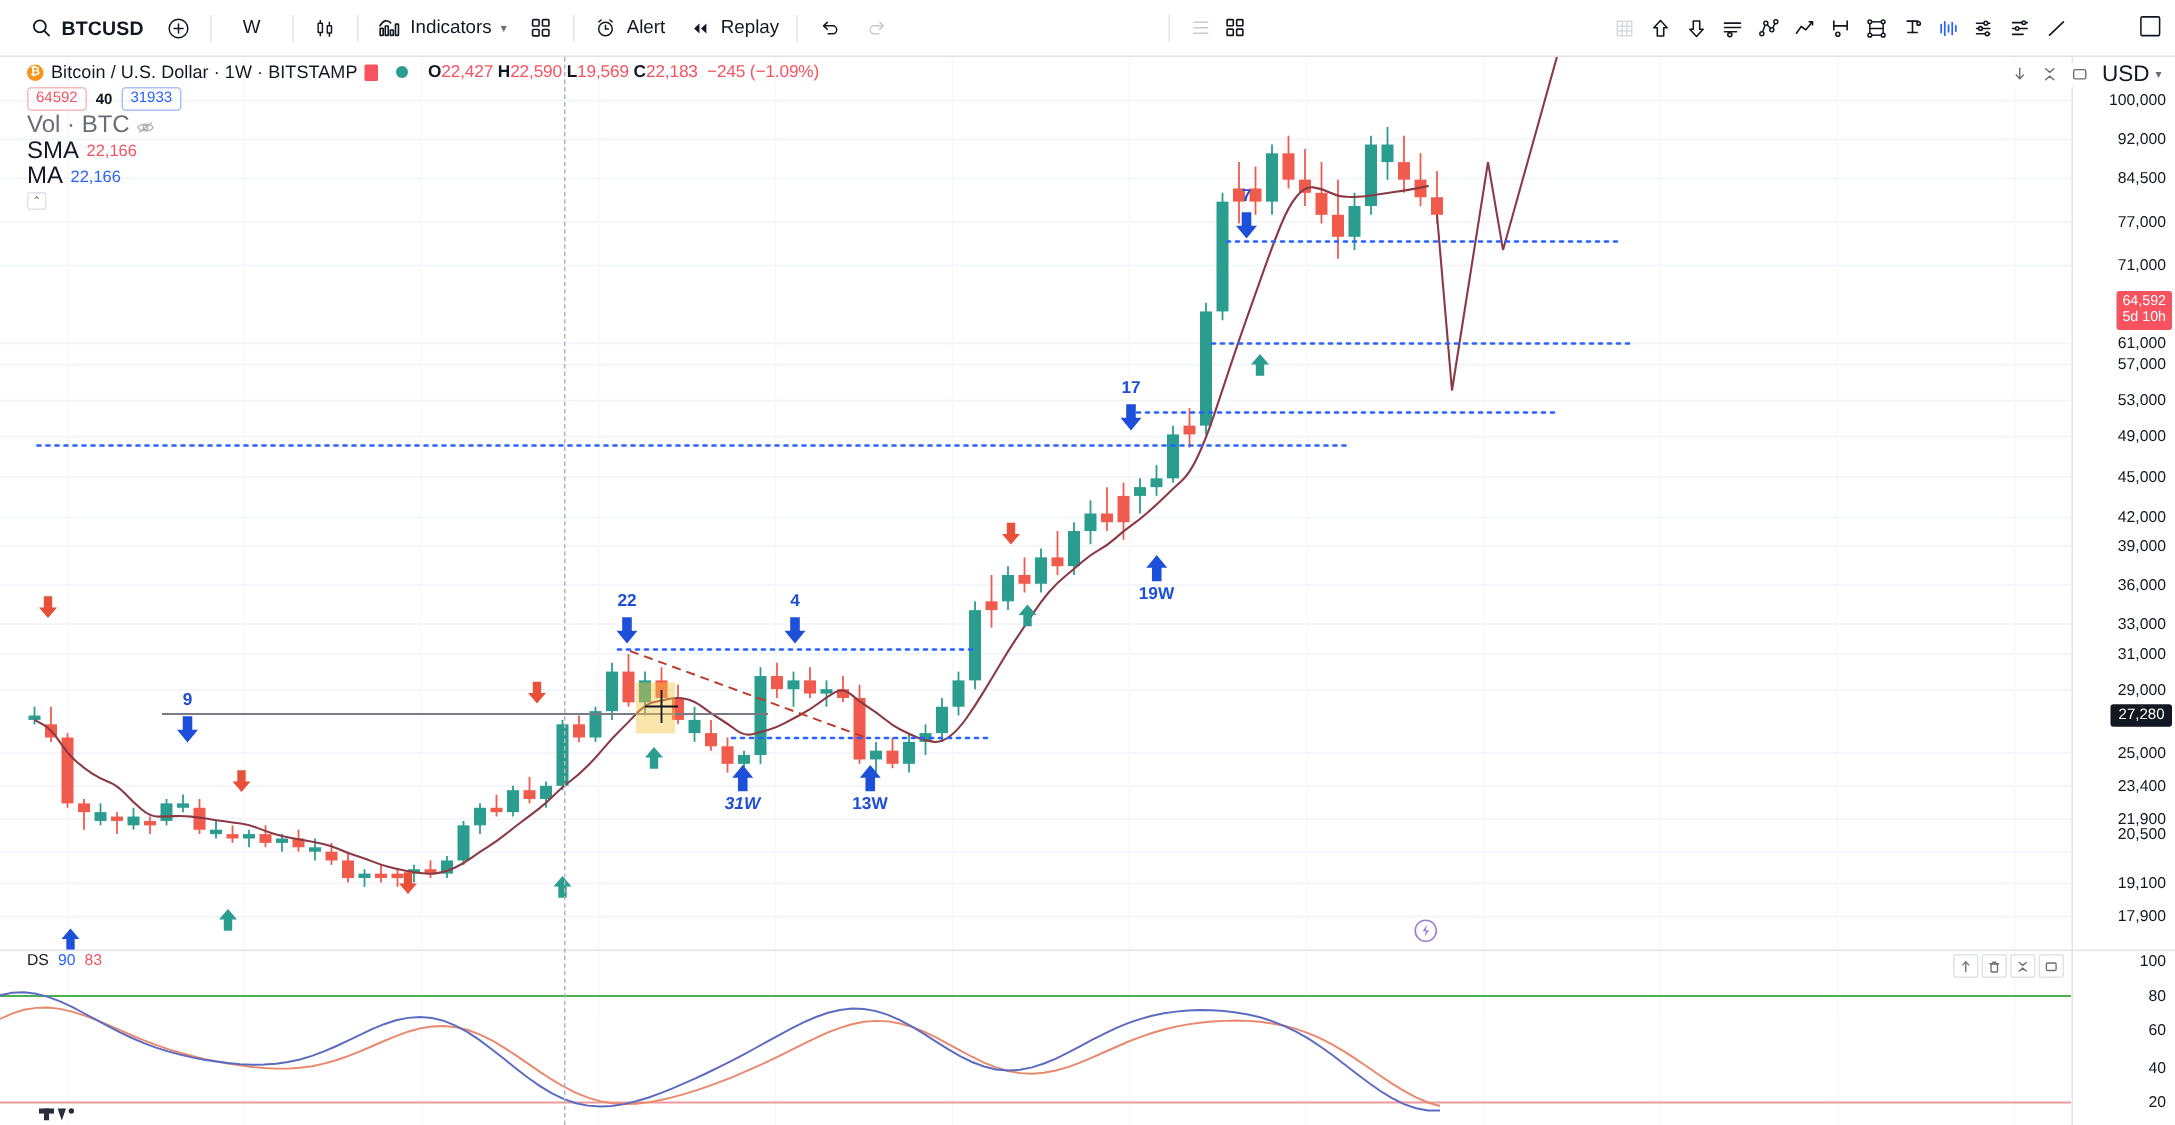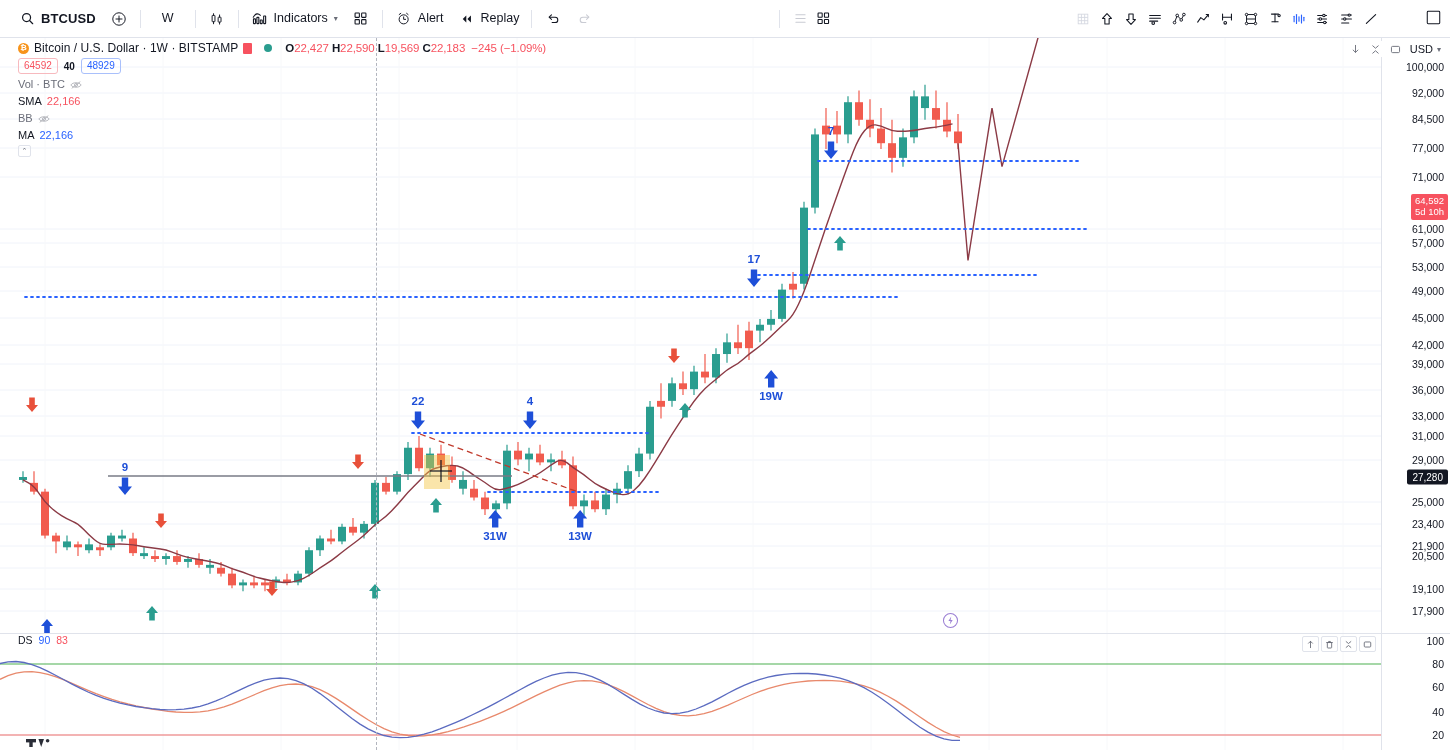--- a/index.html
+++ b/index.html
@@ -55,21 +55,21 @@
   .ohlc { margin-left:8px; font-size:11.5px; letter-spacing:-.1px; }
   .ohlc b { font-weight:700; color:#131722; }
   .ohlc .v { color:#f7525f; font-weight:400; }
   .ohlc .chg { color:#f7525f; margin-left:3px; }
   .pill-row { display:flex; align-items:center; gap:6px; margin-top:3px; height:14px; }
   .pill { font-size:10px; padding:1px 5px; border-radius:3px; line-height:1.2; }
   .pill-red { color:#f7525f; border:1px solid #f7b9be; }
   .pill-blue { color:#2962ff; border:1px solid #a9c0fb; }
   .pill-plain { color:#131722; font-size:10px; font-weight:600; }
   .ind-row { display:flex; align-items:center; gap:5px; margin-top:4px; height:13px; }
-  .ind-name { font-size:11px; color:#6a6d78; }
+  .ind-name { font-size:16px; color:#6a6d78; }
   .ind-name.dark { color:#131722; }
   .ind-val { font-size:11px; }
   .ind-val.red { color:#f7525f; }
   .ind-val.blue { color:#2962ff; }
   .eye { width:12px; height:10px; opacity:.55; }
   .collapse-btn {
     margin-top:4px; width:13px; height:12px; border:1px solid #e0e3eb; border-radius:2px;
     display:flex; align-items:center; justify-content:center; font-size:7px; color:#6a6d78; cursor:pointer;
   }
 
@@ -785,21 +785,21 @@
         <svg class="arrow" width="16" height="20" viewBox="0 0 16 20">
           <path d="M8 19 L15 10.5 H11.2 V1.5 H4.8 V10.5 H1 Z" fill="#1e4fd8"></path>
         </svg>
       </div>
       <div class="marker" style="left: 831px; top: 126px;">
         <div class="mk-num">7</div>
         <svg class="arrow" width="16" height="20" viewBox="0 0 16 20">
           <path d="M8 19 L15 10.5 H11.2 V1.5 H4.8 V10.5 H1 Z" fill="#1e4fd8"></path>
         </svg>
       </div>
-      <div class="marker" style="left: 495px; top: 509px;">
+      <div class="marker" style="left: 495px; top: 509px; font-style: italic;">
         <svg class="arrow" width="16" height="20" viewBox="0 0 16 20">
           <path d="M8 1 L15 9.5 H11.2 V18.5 H4.8 V9.5 H1 Z" fill="#1e4fd8"></path>
         </svg>
         <div class="mk-num below">31W</div>
       </div>
       <div class="marker" style="left: 580px; top: 509px;">
         <svg class="arrow" width="16" height="20" viewBox="0 0 16 20">
           <path d="M8 1 L15 9.5 H11.2 V18.5 H4.8 V9.5 H1 Z" fill="#1e4fd8"></path>
         </svg>
         <div class="mk-num below">13W</div>
@@ -885,49 +885,39 @@
         <b>H</b><span class="v">22,590</span>
         <b>L</b><span class="v">19,569</span>
         <b>C</b><span class="v">22,183</span>
         <span class="chg">−245 (−1.09%)</span>
       </span>
     </div>
 
     <div class="pill-row">
       <span class="pill pill-red">64592</span>
       <span class="pill-plain">40</span>
-      <span class="pill pill-blue">48929</span>
+      <span class="pill pill-blue">31933</span>
     </div>
 
     <div class="ind-row">
       <span class="ind-name">Vol · BTC</span>
       <span class="eye">
         <svg width="12" height="10" viewBox="0 0 14 11" fill="none" stroke="#6a6d78" stroke-width="1">
             <path d="M1 5.5 C3 2 11 2 13 5.5 C11 9 3 9 1 5.5Z"></path>
             <circle cx="7" cy="5.5" r="1.8"></circle>
             <line x1="2" y1="9.4" x2="12" y2="1.6"></line>
           </svg>
       </span>
     </div>
 
     <div class="ind-row">
       <span class="ind-name dark">SMA</span>
       <span class="ind-val red">22,166</span>
     </div>
 
-    <div class="ind-row">
-      <span class="ind-name">BB</span>
-      <span class="eye">
-        <svg width="12" height="10" viewBox="0 0 14 11" fill="none" stroke="#6a6d78" stroke-width="1">
-            <path d="M1 5.5 C3 2 11 2 13 5.5 C11 9 3 9 1 5.5Z"></path>
-            <circle cx="7" cy="5.5" r="1.8"></circle>
-            <line x1="2" y1="9.4" x2="12" y2="1.6"></line>
-          </svg>
-      </span>
-    </div>
 
     <div class="ind-row">
       <span class="ind-name dark">MA</span>
       <span class="ind-val blue">22,166</span>
     </div>
 
     <div class="collapse-btn">⌃</div>
   </div>
 
   <div style="position:absolute;right:6px;top:41px;display:flex;align-items:center;gap:3px;z-index:22">
@@ -942,21 +932,21 @@
           <path d="M3 2 L6 4.6 L9 2"></path>
           <path d="M3 10 L6 7.4 L9 10"></path>
         </svg>
     </div>
     <div class="sub-tool" style="border:none">
       <svg width="11" height="11" viewBox="0 0 12 12" fill="none" stroke="#6a6d78" stroke-width="1">
           <rect x="1.6" y="2.6" width="8.8" height="6.8" rx="1.2"></rect>
         </svg>
     </div>
     <div style="display:flex;align-items:center;gap:3px;padding:0 3px;cursor:pointer">
-      <span style="font-size:11px;color:#131722">USD</span>
+      <span style="font-size:15px;color:#131722">USD</span>
       <span class="caret">▾</span>
     </div>
   </div>
 
   <div class="price-axis">
     <div id="priceLabels">
         <div class="ax-lbl" style="top: 29px;">100,000</div>
         <div class="ax-lbl" style="top: 55px;">92,000</div>
         <div class="ax-lbl" style="top: 81px;">84,500</div>
         <div class="ax-lbl" style="top: 110px;">77,000</div>

